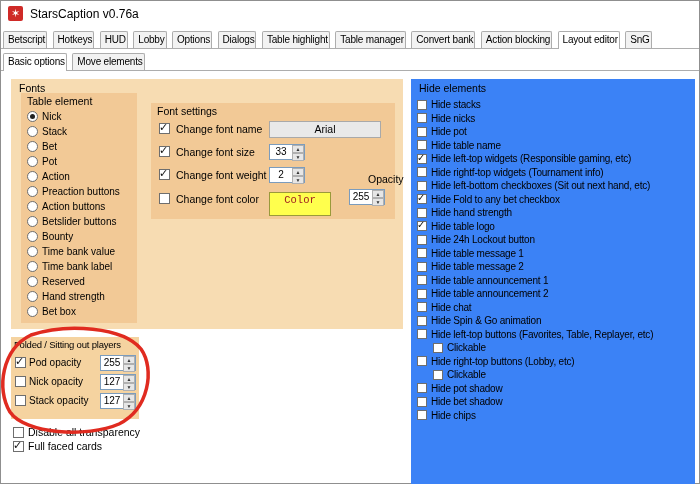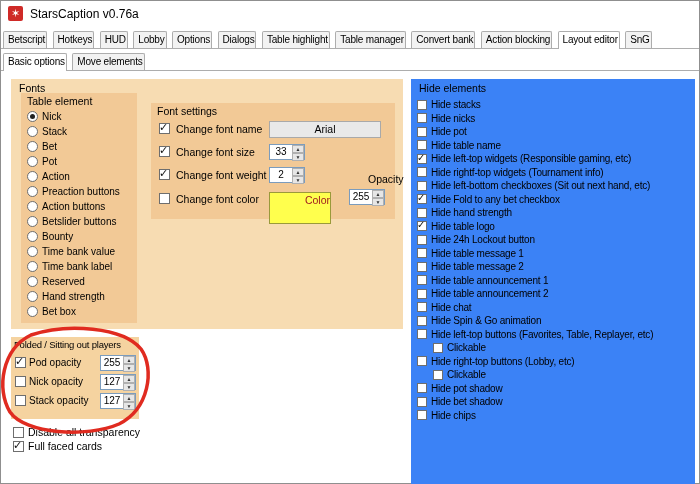--- a/index.html
+++ b/index.html
@@ -37,21 +37,21 @@
   .group-label { position:absolute; left:6px; top:2px; font-size:10.5px; white-space:nowrap; }
   .radio-list { position:absolute; left:6px; top:18px; right:2px; }
   .radio-row { display:flex; gap:4px; height:15px; font-size:10px; white-space:nowrap; }
 
   .fs-group { position:absolute; left:140px; top:24px; width:244px; height:116px; background:#f2c996; }
   .fs-row { position:absolute; left:8px; display:flex; gap:4px; font-size:10.5px; white-space:nowrap; }
   .fs-row .cbl { margin-right:2px; }
   .ctrl-abs { position:absolute; }
   .btn-flat { height:17px; background:#e9e9e9; border:1px solid #a9a9a9; font-size:10.5px; text-align:center; line-height:15px; cursor:default; }
   .arial-btn { left:118px; top:18px; width:112px; }
-  .color-btn { left:118px; top:89px; width:62px; height:32px; background:#ffff4d; border:1px solid #9a9a3a; color:#a02020; font-size:10.5px; text-align:right; line-height:14px; position:absolute; cursor:default; }
+  .color-btn { left:118px; top:89px; width:62px; height:24px; background:#ffff4d; border:1px solid #9a9a3a; color:#a02020; font-size:10.5px; text-align:center; line-height:14px; position:absolute; cursor:default;font-family:Liberation Mono, monospace; }
   .opacity-label { position:absolute; left:185px; top:70px; font-size:10.5px;margin-left:32px; }
 
   
   .folded-group { position:absolute; left:10px; top:336px; width:128px; height:82px; background:#f5d3a0; }
   .folded-title { position:absolute; left:3px; top:2px; font-size:9.5px; white-space:nowrap; letter-spacing:-0.2px; }
   .folded-rows { position:absolute; left:4px; top:16px; right:3px; }
   .folded-row { display:flex; align-items:center; gap:3px; height:19px; font-size:10px; white-space:nowrap; }
   .folded-row .flabel { flex:1; }
 
   

